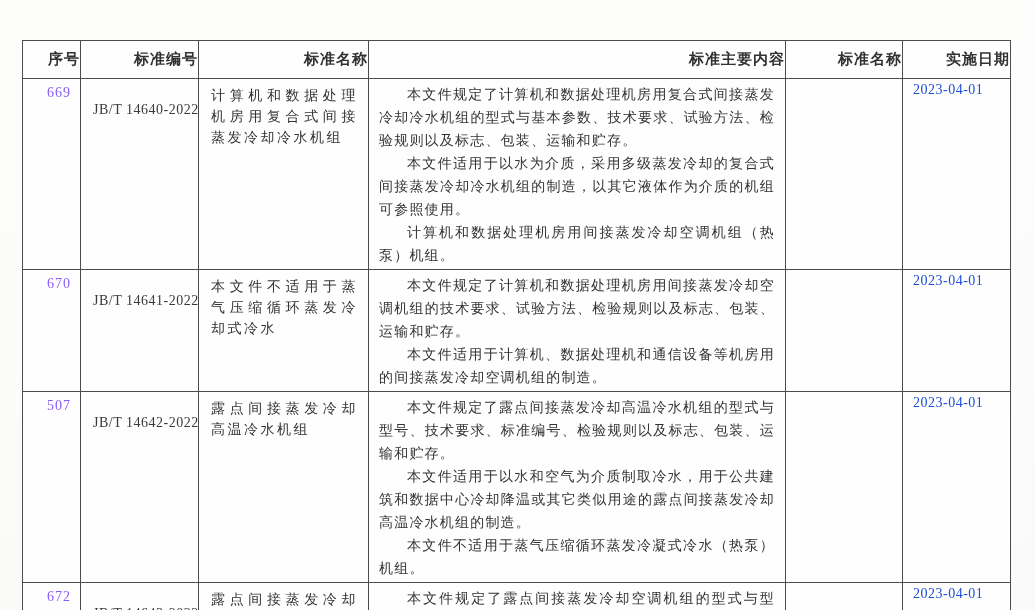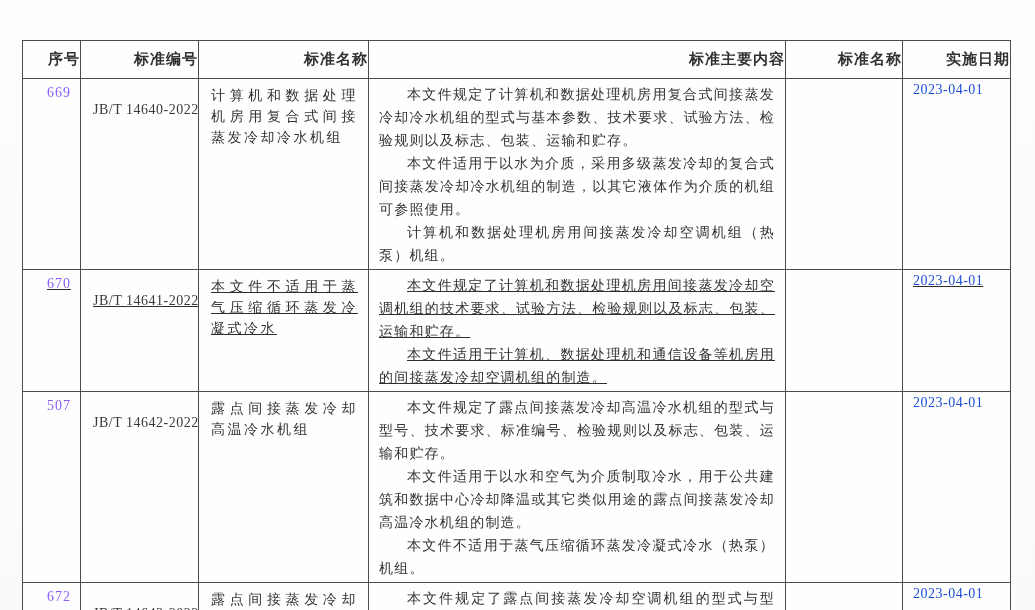--- a/index.html
+++ b/index.html
@@ -72,21 +72,21 @@
   }
   td.replaced { padding: 6px 8px 0 8px; }
   td.date {
     padding: 3px 4px 0 10px;
     font-size: 13.5px;
     letter-spacing: 0.5px;
     white-space: nowrap;
     color: #1d4ed8;
   }
   tr.r0 { height: 140px; }
-  tr.r1 { height: 95px; text-decoration: underline; }
+  tr.r1 { height: 95px; }
   tr.r2 { height: 143px; }
   tr.r3 { height: 123px; }
 </style>
 </head>
 <body>
 
 <div class="page">
   <table class="standards">
     <colgroup>
       <col style="width:58px">
@@ -115,21 +115,21 @@
           <p>本文件规定了计算机和数据处理机房用复合式间接蒸发冷却冷水机组的型式与基本参数、技术要求、试验方法、检验规则以及标志、包装、运输和贮存。</p>
           <p>本文件适用于以水为介质，采用多级蒸发冷却的复合式间接蒸发冷却冷水机组的制造，以其它液体作为介质的机组可参照使用。</p>
           <p>计算机和数据处理机房用间接蒸发冷却空调机组（热泵）机组。</p>
         </td>
         <td class="replaced"></td>
         <td class="date">2023-04-01</td>
       </tr>
       <tr class="r1">
         <td class="seq">670</td>
         <td class="code">JB/T 14641-2022</td>
-        <td class="name">本文件不适用于蒸气压缩循环蒸发冷凝式冷水</td>
+        <td class="name">本文件不适用于蒸气压缩循环蒸发冷却式冷水</td>
         <td class="content">
           <p>本文件规定了计算机和数据处理机房用间接蒸发冷却空调机组的技术要求、试验方法、检验规则以及标志、包装、运输和贮存。</p>
           <p>本文件适用于计算机、数据处理机和通信设备等机房用的间接蒸发冷却空调机组的制造。</p>
         </td>
         <td class="replaced"></td>
         <td class="date">2023-04-01</td>
       </tr>
       <tr class="r2">
         <td class="seq">507</td>
         <td class="code">JB/T 14642-2022</td>

